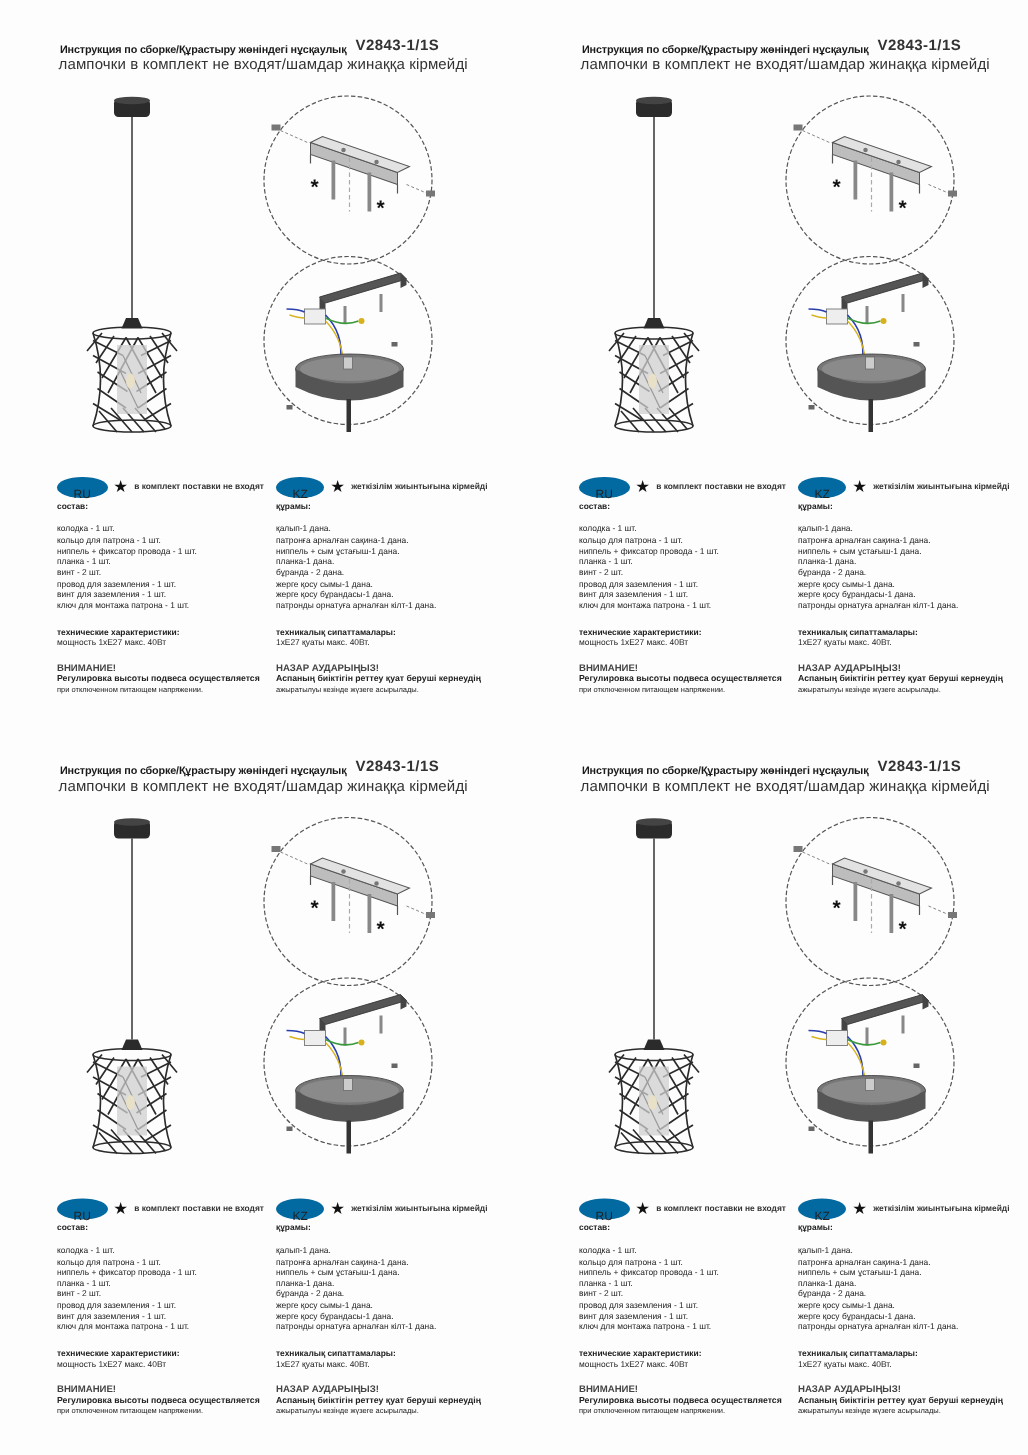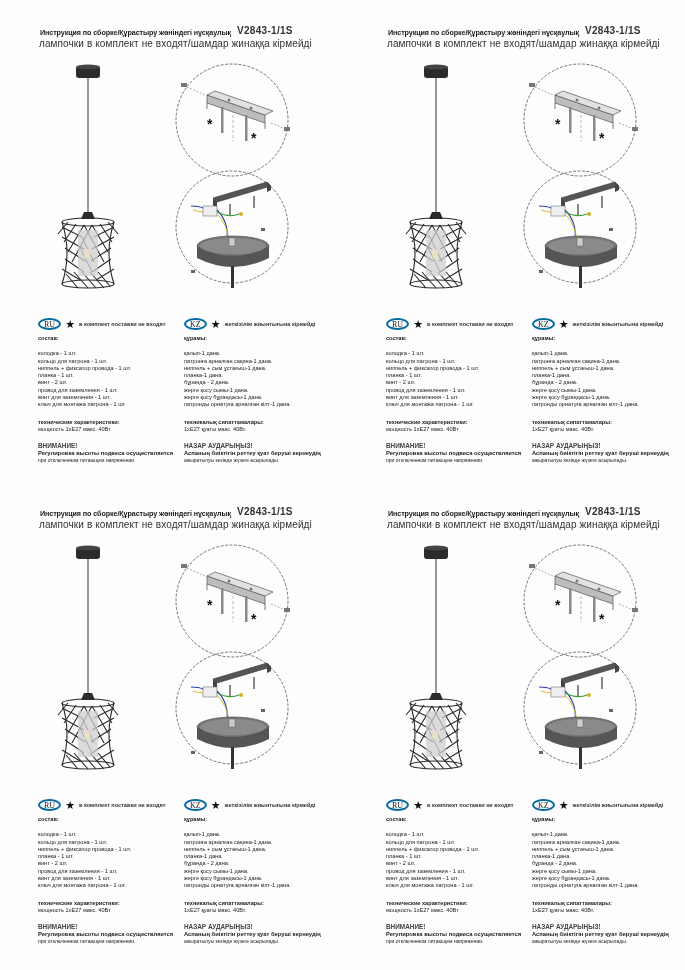--- a/index.html
+++ b/index.html
@@ -16,21 +16,21 @@
   .hdr-model { font-size: 10px; font-weight: bold; position: absolute; left: 205px; top: 3px; color: #333; letter-spacing: 0.3px; text-align: right; }
   .hdr-line2 { font-size: 10px; white-space: nowrap; position: absolute; left: 7px; top: 16px; color: #333; letter-spacing: 0.1px; }
 
   .lamp { position: absolute; left: 0; top: 40px; width: 130px; height: 240px; }
   .diag-top { position: absolute; left: 135px; top: 33px; width: 130px; height: 130px; }
   .diag-bot { position: absolute; left: 135px; top: 140px; width: 130px; height: 130px; }
 
   .lang-row { position: absolute; top: 296px; display: flex; align-items: center; gap: 4px; white-space: nowrap; }
   .lang-row.ru { left: 6px; }
   .lang-row.kz { left: 152px; text-align: right; }
-  .badge { font-size: 8px; border: 2px solid #0369a1; border-radius: 50%; padding: 0 4px; line-height: 10px; height: 12px; display: inline-block; color: #222; font-family: Liberation Serif, serif; }
+  .badge { font-size: 8px; border: 7px solid #0369a1; border-radius: 50%; padding: 0 4px; line-height: 10px; height: 12px; display: inline-block; color: #222; }
   .star { font-size: 11px; line-height: 10px; color: #111; }
   .note { font-size: 5.6px; font-weight: bold; color: #333; }
 
   .col { position: absolute; top: 313px; width: 145px; font-size: 5.6px; line-height: 7.3px; color: #222; }
   .col.ru { left: 6px; }
   .col.kz { left: 152px; }
   .col .label { font-weight: bold; margin-bottom: 8px; }
   .col .items div { white-space: nowrap; }
   .col .tech { margin-top: 10px; }
   .col .tech-h { font-weight: bold; }

